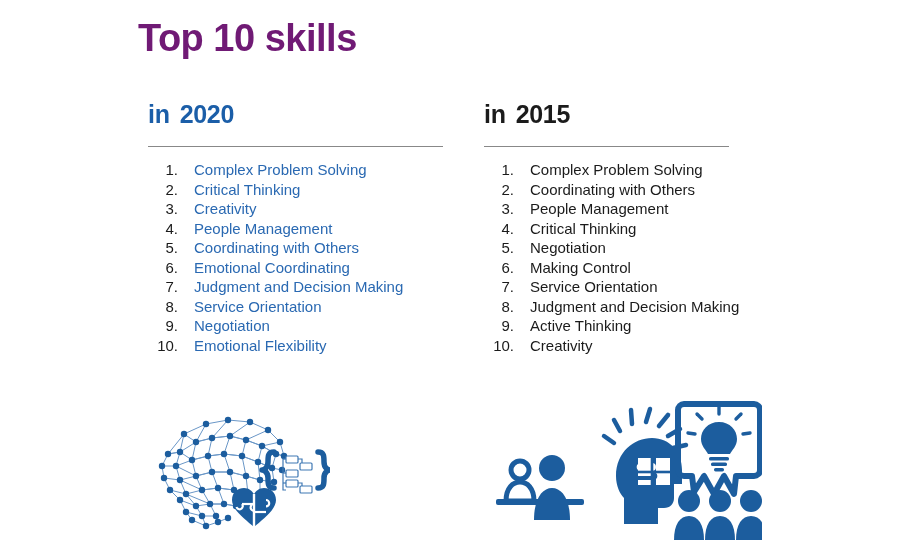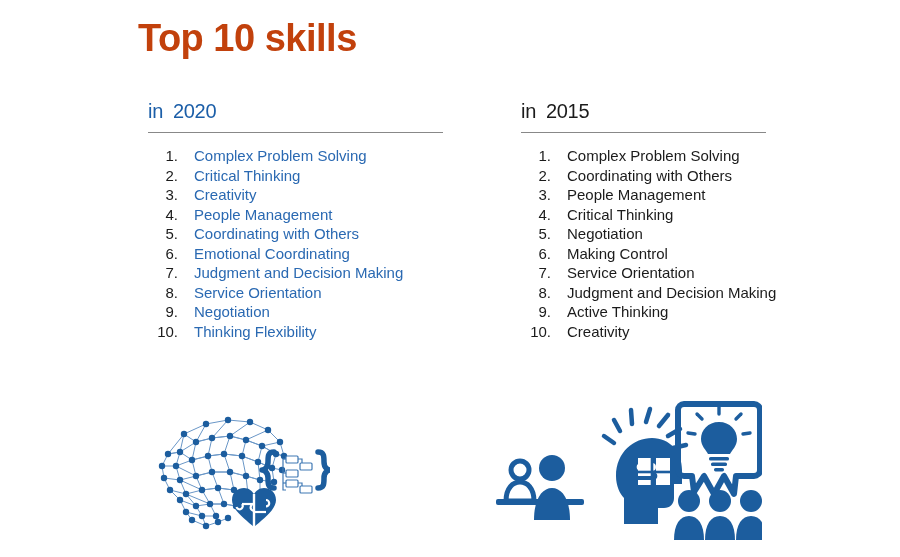--- a/index.html
+++ b/index.html
@@ -21,44 +21,44 @@
     background: #ffffff;
   }
 
   
   .page-title {
     position: absolute;
     left: 138px;
     top: 18px;
     font-size: 38px;
     font-weight: bold;
-    color: #c2410c;
+    color: #701a75;
     letter-spacing: -0.5px;
     line-height: 1.1;
   }
 
   
   .columns {
     position: absolute;
     left: 0;
     top: 100px;
     width: 900px;
   }
   .column {
     position: absolute;
     top: 0;
   }
   .column.col-2020 { left: 148px; width: 295px; }
-  .column.col-2015 { left: 521px; width: 245px; }
+  .column.col-2015 { left: 484px; width: 245px; }
 
   .col-header {
-    font-size: 20px;
-    font-weight: normal;
+    font-size: 25px;
+    font-weight: bold;
     letter-spacing: -0.3px;
-    padding-bottom: 8px;
+    padding-bottom: 16px;
     white-space: nowrap;
   }
   .col-header .hdr-in { margin-right: 10px; }
   .col-2020 .col-header { color: #1b5ea8; }
   .col-2015 .col-header { color: #1b1b1b; }
 
   .col-rule {
     height: 1px;
     background: #888888;
     width: 100%;
@@ -152,21 +152,21 @@
         <li class="skill-row">
           <span class="skill-num">8.</span>
           <span class="skill-label">Service Orientation</span>
         </li>
         <li class="skill-row">
           <span class="skill-num">9.</span>
           <span class="skill-label">Negotiation</span>
         </li>
         <li class="skill-row">
           <span class="skill-num">10.</span>
-          <span class="skill-label">Thinking Flexibility</span>
+          <span class="skill-label">Emotional Flexibility</span>
         </li>
       </ul>
     </div>
 
     <div class="column col-2015">
       <div class="col-header">
         <span class="hdr-in">in</span><span>2015</span>
       </div>
       <div class="col-rule"></div>
       <ul class="skill-list">

